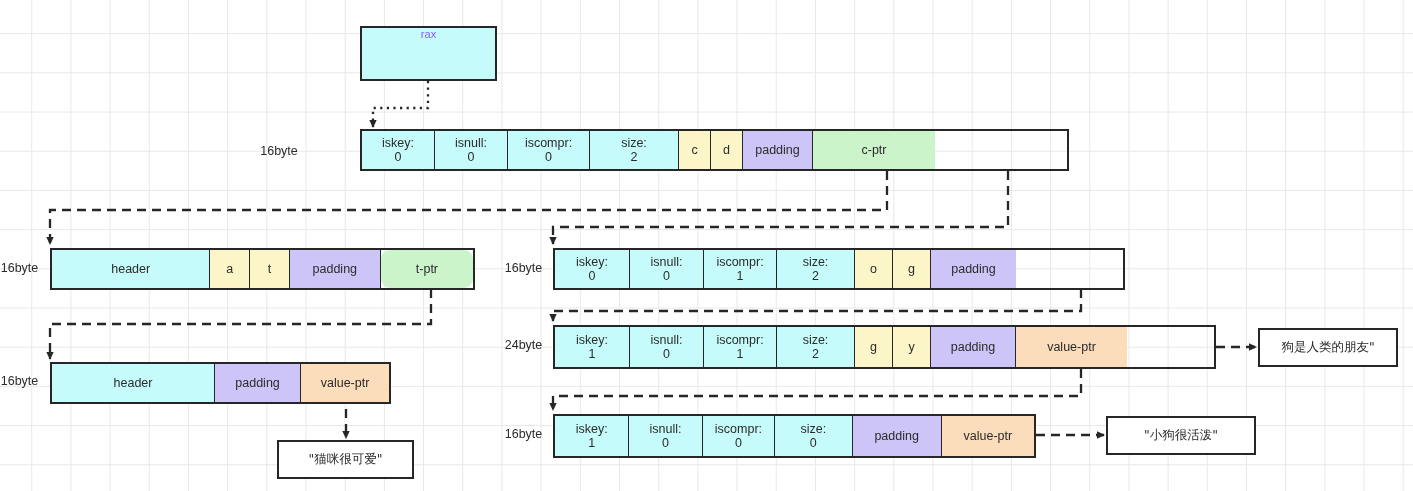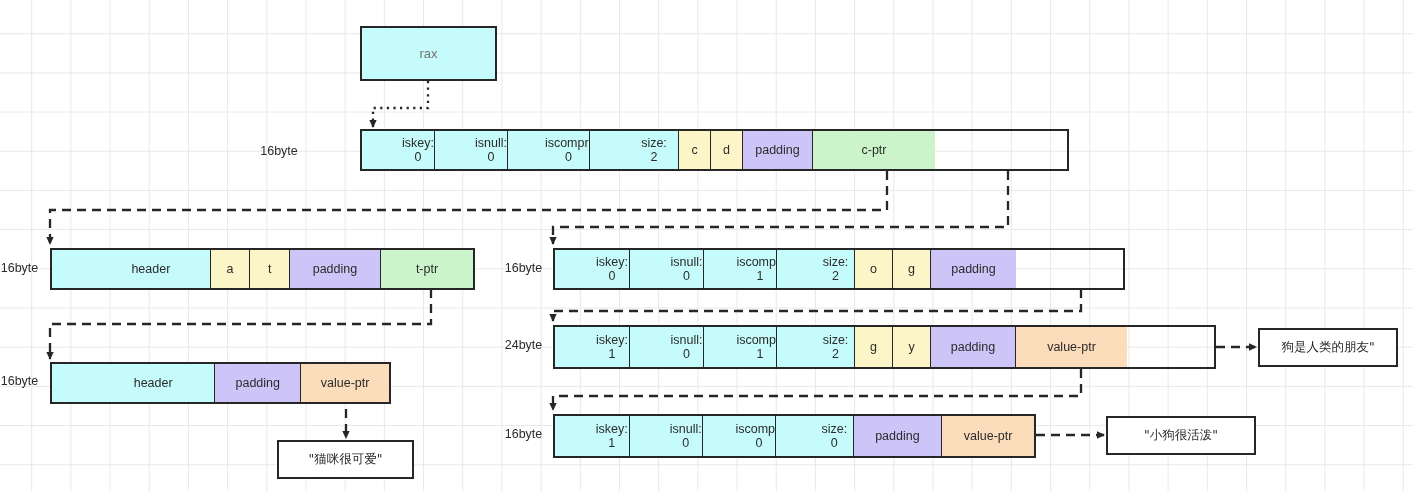--- a/index.html
+++ b/index.html
@@ -23,35 +23,35 @@
   svg#wires{position:absolute;left:0;top:0;width:1413px;height:491px;pointer-events:none;}
 
   .struct{position:absolute;display:flex;border:2.5px solid #262626;box-sizing:border-box;}
   .cell{
     display:flex;align-items:center;justify-content:center;
     border-right:1.5px solid #262626;
     font-size:12.5px;color:#2b2b2b;line-height:1.15;
     text-align:center;box-sizing:border-box;white-space:pre-line;
   }
   .cell:last-child{border-right:none;}
-  .c-cyan{background:#c6fbfb;padding-left:40px;}
+  .c-cyan{background:#c6fbfb;}
   .c-yellow{background:#fcf5c7;}
   .c-purple{background:#cdc5f8;}
   .c-green{background:#ccf4cb;}
   .c-orange{background:#fbdcbb;}
 
   .sizelabel{
     position:absolute;font-size:12.5px;color:#2b2b2b;
     text-align:center;white-space:nowrap;
   }
 
   .regbox{
     position:absolute;background:#c6fbfb;border:2.5px solid #262626;
-    display:flex;align-items:center;justify-content:center;
-    font-size:13px;color:#737373;box-sizing:border-box;
+    display:flex;align-items:flex-start;justify-content:center;
+    font-size:11px;color:#8b5cf6;box-sizing:border-box;
   }
   .textbox{
     position:absolute;background:#ffffff;border:2.5px solid #262626;
     display:flex;align-items:center;justify-content:center;
     font-size:12.5px;color:#2b2b2b;box-sizing:border-box;
     font-family:"DejaVu Sans",sans-serif;
   }
 </style>
 </head>
 <body>
@@ -121,21 +121,21 @@
     <div class="cell c-purple" style="width:70px;">padding</div>
     <div class="cell c-green" style="width:122px;">c-ptr</div>
   </div>
 
   <div class="sizelabel" style="left:-8px;top:261px;width:55px;">16byte</div>
   <div class="struct" style="left:50px;top:248px;width:425px;height:42px;">
     <div class="cell c-cyan" style="width:160px;">header</div>
     <div class="cell c-yellow" style="width:40px;">a</div>
     <div class="cell c-yellow" style="width:40px;">t</div>
     <div class="cell c-purple" style="width:92px;">padding</div>
-    <div class="cell c-green" style="width:93px;">t-ptr</div>
+    <div class="cell c-green" style="width:93px;border-radius:9px;">t-ptr</div>
   </div>
 
   <div class="sizelabel" style="left:496px;top:261px;width:55px;">16byte</div>
   <div class="struct" style="left:553px;top:248px;width:572px;height:42px;">
     <div class="cell c-cyan" style="width:75px;">iskey:
 0</div>
     <div class="cell c-cyan" style="width:74px;">isnull:
 0</div>
     <div class="cell c-cyan" style="width:73px;">iscompr:
 1</div>

